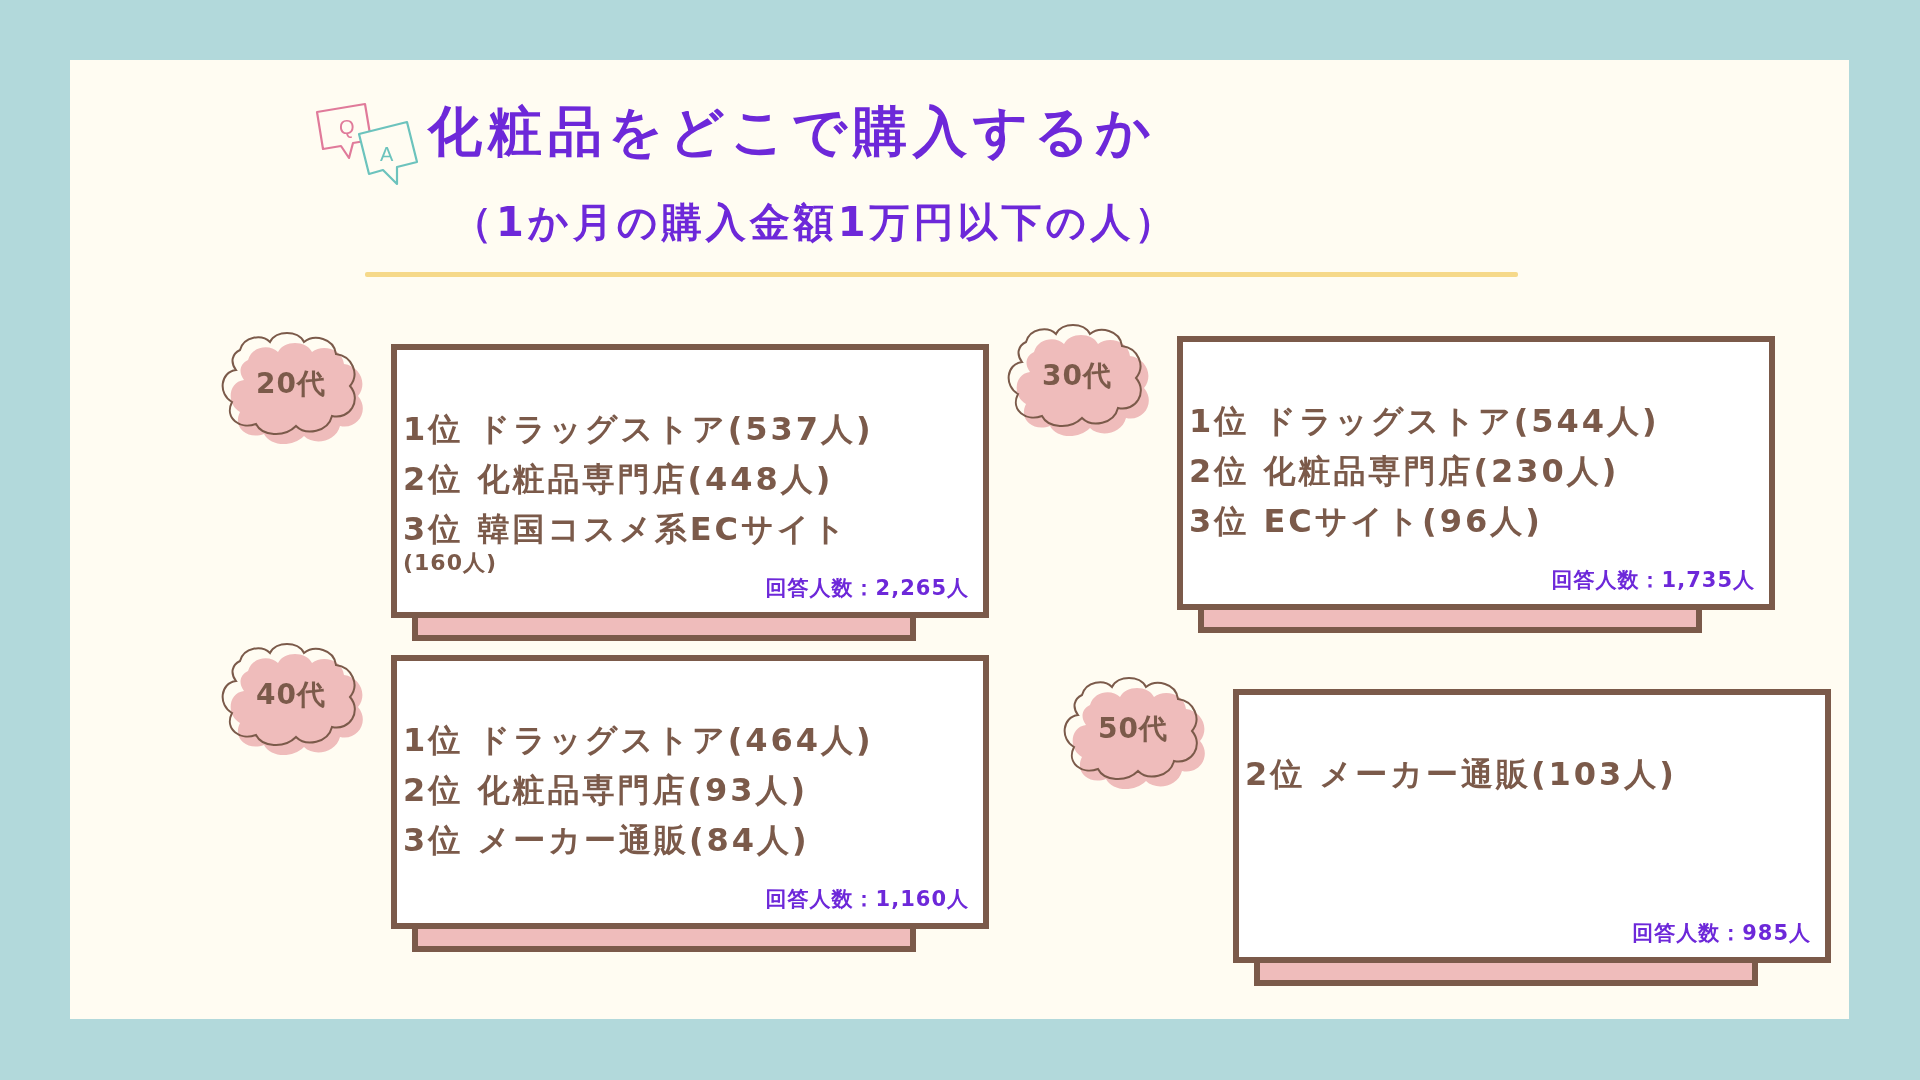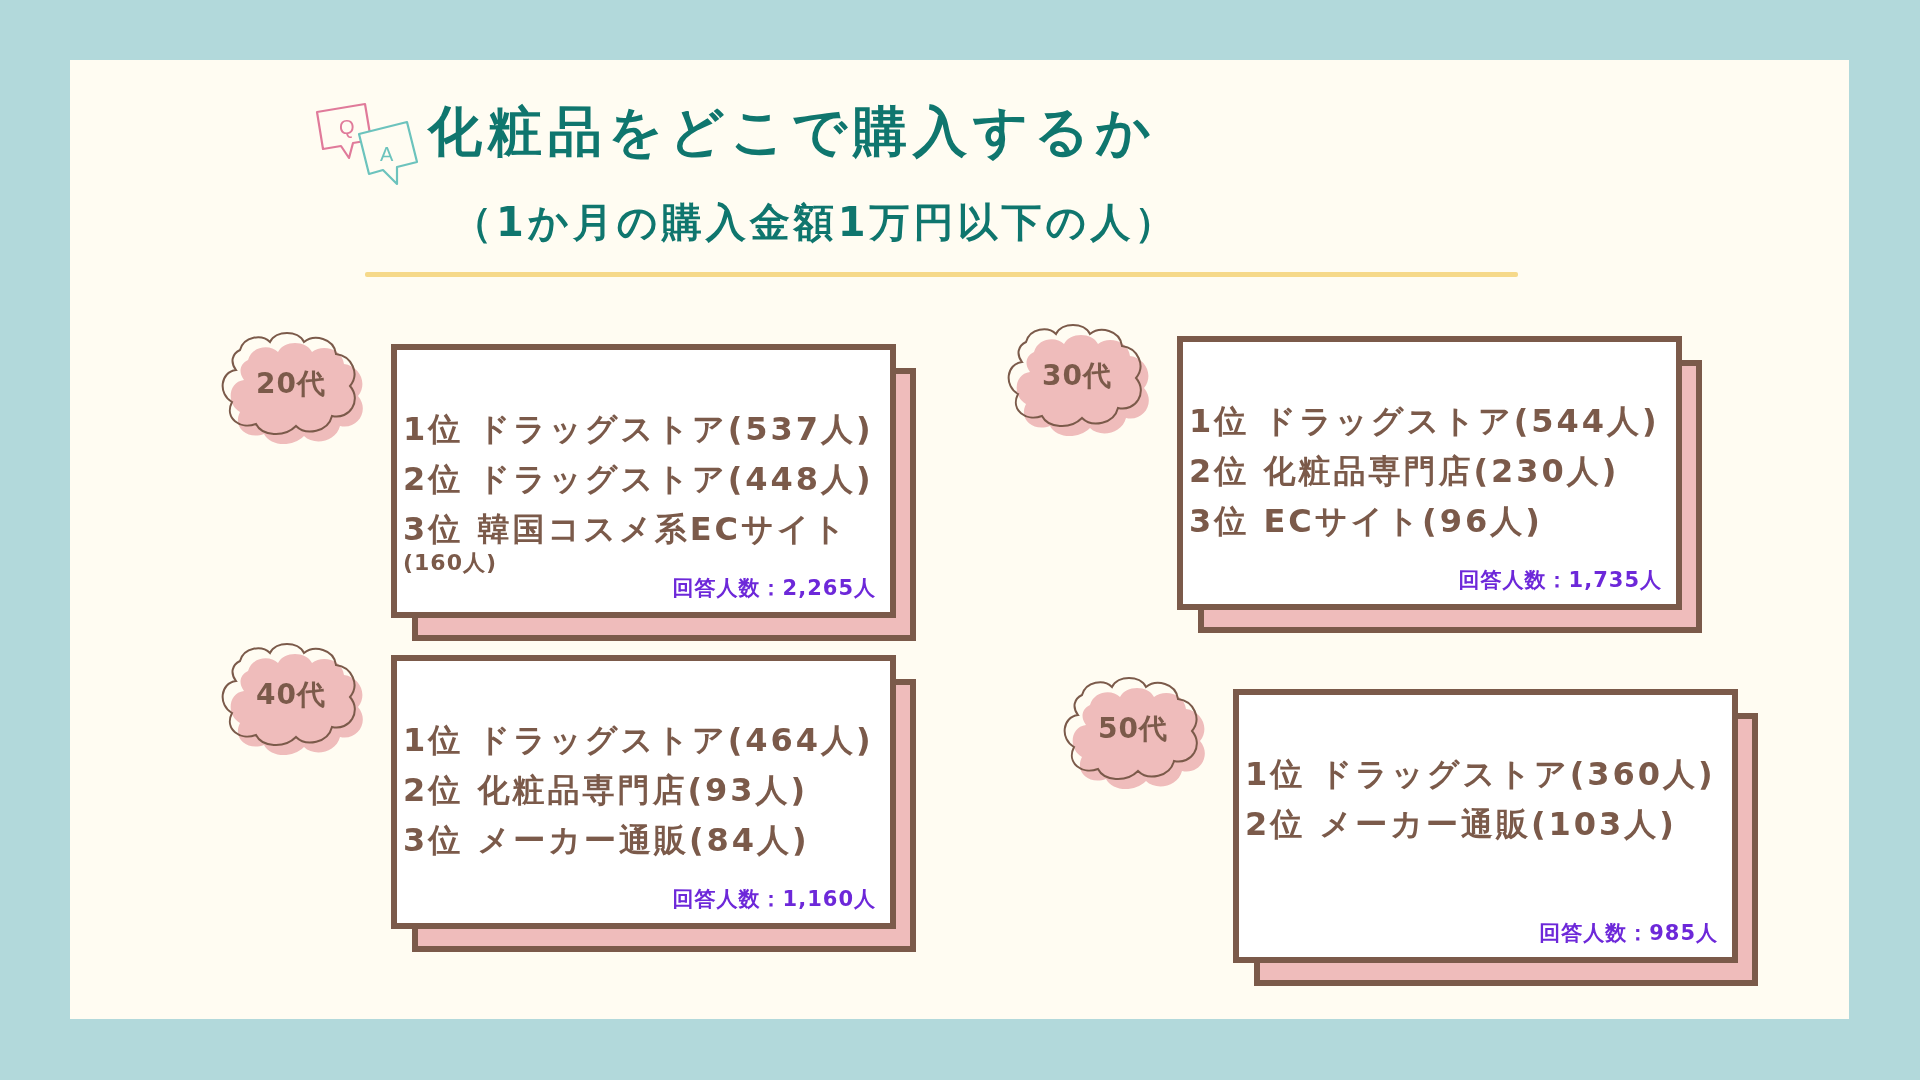--- a/index.html
+++ b/index.html
@@ -13,21 +13,21 @@
   .panel {
     position: absolute;
     left: 70px; top: 60px;
     width: 1779px; height: 959px;
     background: #fffcf2;
   }
   .qa-icon { position: absolute; left: 313px; top: 100px; width: 106px; height: 90px; }
   .title {
     position: absolute;
     font-weight: bold;
-    color: #0f766e;
+    color: #6d28d9;
     white-space: nowrap;
     letter-spacing: 6px;
   }
   .title-line1 { left: 428px; top: 96px; font-size: 54px; line-height: 72px; }
   .title-line2 { left: 452px; top: 186px; font-size: 40px; line-height: 72px; letter-spacing: 4px; }
   .underline {
     position: absolute;
     left: 365px; top: 272px;
     width: 1153px; height: 5px;
     background: #f6d98a;
@@ -46,21 +46,21 @@
   .card-back {
     position: absolute;
     left: 194px; top: 38px;
     width: 504px; height: 273px;
     background: #efbcbb;
     border: 6px solid #7b5a4a;
   }
   .card-front {
     position: absolute;
     left: 173px; top: 14px;
-    width: 505px; height: 274px;
+    width: 598px; height: 274px;
     background: #ffffff;
     border: 6px solid #7b5a4a;
   }
   .ranks {
     position: absolute;
     left: 6px; top: 54px;
     width: 480px;
   }
   .rank-line {
     font-weight: bold;
@@ -113,21 +113,21 @@
 <div class="group" style="left:218px; top:330px;">
   <svg class="cloud" viewBox="0 0 160 120">
     <path d="M30 30 C34 16 52 14 60 22 C66 10 88 10 94 22 C104 14 124 18 126 34 C142 36 150 54 140 66 C152 80 140 100 122 96 C118 112 96 116 86 106 C74 118 52 116 46 104 C30 110 14 98 22 82 C8 74 10 52 26 50 C20 42 22 34 30 30 Z" fill="#efbcbb"></path>
     <path d="M22 20 C26 6 44 4 52 12 C58 0 80 0 86 12 C96 4 116 8 118 24 C134 26 142 44 132 56 C144 70 132 90 114 86 C110 102 88 106 78 96 C66 108 44 106 38 94 C22 100 6 88 14 72 C0 64 2 42 18 40 C12 32 14 24 22 20 Z" fill="none" stroke="#7b5a4a" stroke-width="2"></path>
   </svg>
   <div class="cloud-label">20代</div>
   <div class="card-back"></div>
   <div class="card-front">
     <div class="ranks">
       <div class="rank-line">1位 ドラッグストア(537人)</div>
-      <div class="rank-line">2位 ドラッグストア(448人)</div>
+      <div class="rank-line">2位 化粧品専門店(448人)</div>
       <div class="rank-line">3位 韓国コスメ系ECサイト</div>
       <div class="rank-sub">(160人)</div>
     </div>
     <div class="respondents">回答人数：2,265人</div>
   </div>
 </div>
 
 <div class="group" style="left:1004px; top:322px;">
   <svg class="cloud" viewBox="0 0 160 120">
     <path d="M30 30 C34 16 52 14 60 22 C66 10 88 10 94 22 C104 14 124 18 126 34 C142 36 150 54 140 66 C152 80 140 100 122 96 C118 112 96 116 86 106 C74 118 52 116 46 104 C30 110 14 98 22 82 C8 74 10 52 26 50 C20 42 22 34 30 30 Z" fill="#efbcbb"></path>
@@ -166,19 +166,18 @@
 
 <div class="group" style="left:1060px; top:675px;">
   <svg class="cloud" viewBox="0 0 160 120">
     <path d="M30 30 C34 16 52 14 60 22 C66 10 88 10 94 22 C104 14 124 18 126 34 C142 36 150 54 140 66 C152 80 140 100 122 96 C118 112 96 116 86 106 C74 118 52 116 46 104 C30 110 14 98 22 82 C8 74 10 52 26 50 C20 42 22 34 30 30 Z" fill="#efbcbb"></path>
     <path d="M22 20 C26 6 44 4 52 12 C58 0 80 0 86 12 C96 4 116 8 118 24 C134 26 142 44 132 56 C144 70 132 90 114 86 C110 102 88 106 78 96 C66 108 44 106 38 94 C22 100 6 88 14 72 C0 64 2 42 18 40 C12 32 14 24 22 20 Z" fill="none" stroke="#7b5a4a" stroke-width="2"></path>
   </svg>
   <div class="cloud-label">50代</div>
   <div class="card-back"></div>
   <div class="card-front">
     <div class="ranks">
-      <div class="rank-line">1位 ドラッグストア(360人)</div>
       <div class="rank-line">2位 メーカー通販(103人)</div>
       <div class="rank-sub"></div>
     </div>
     <div class="respondents">回答人数：985人</div>
   </div>
 </div>
 
 </body></html>

